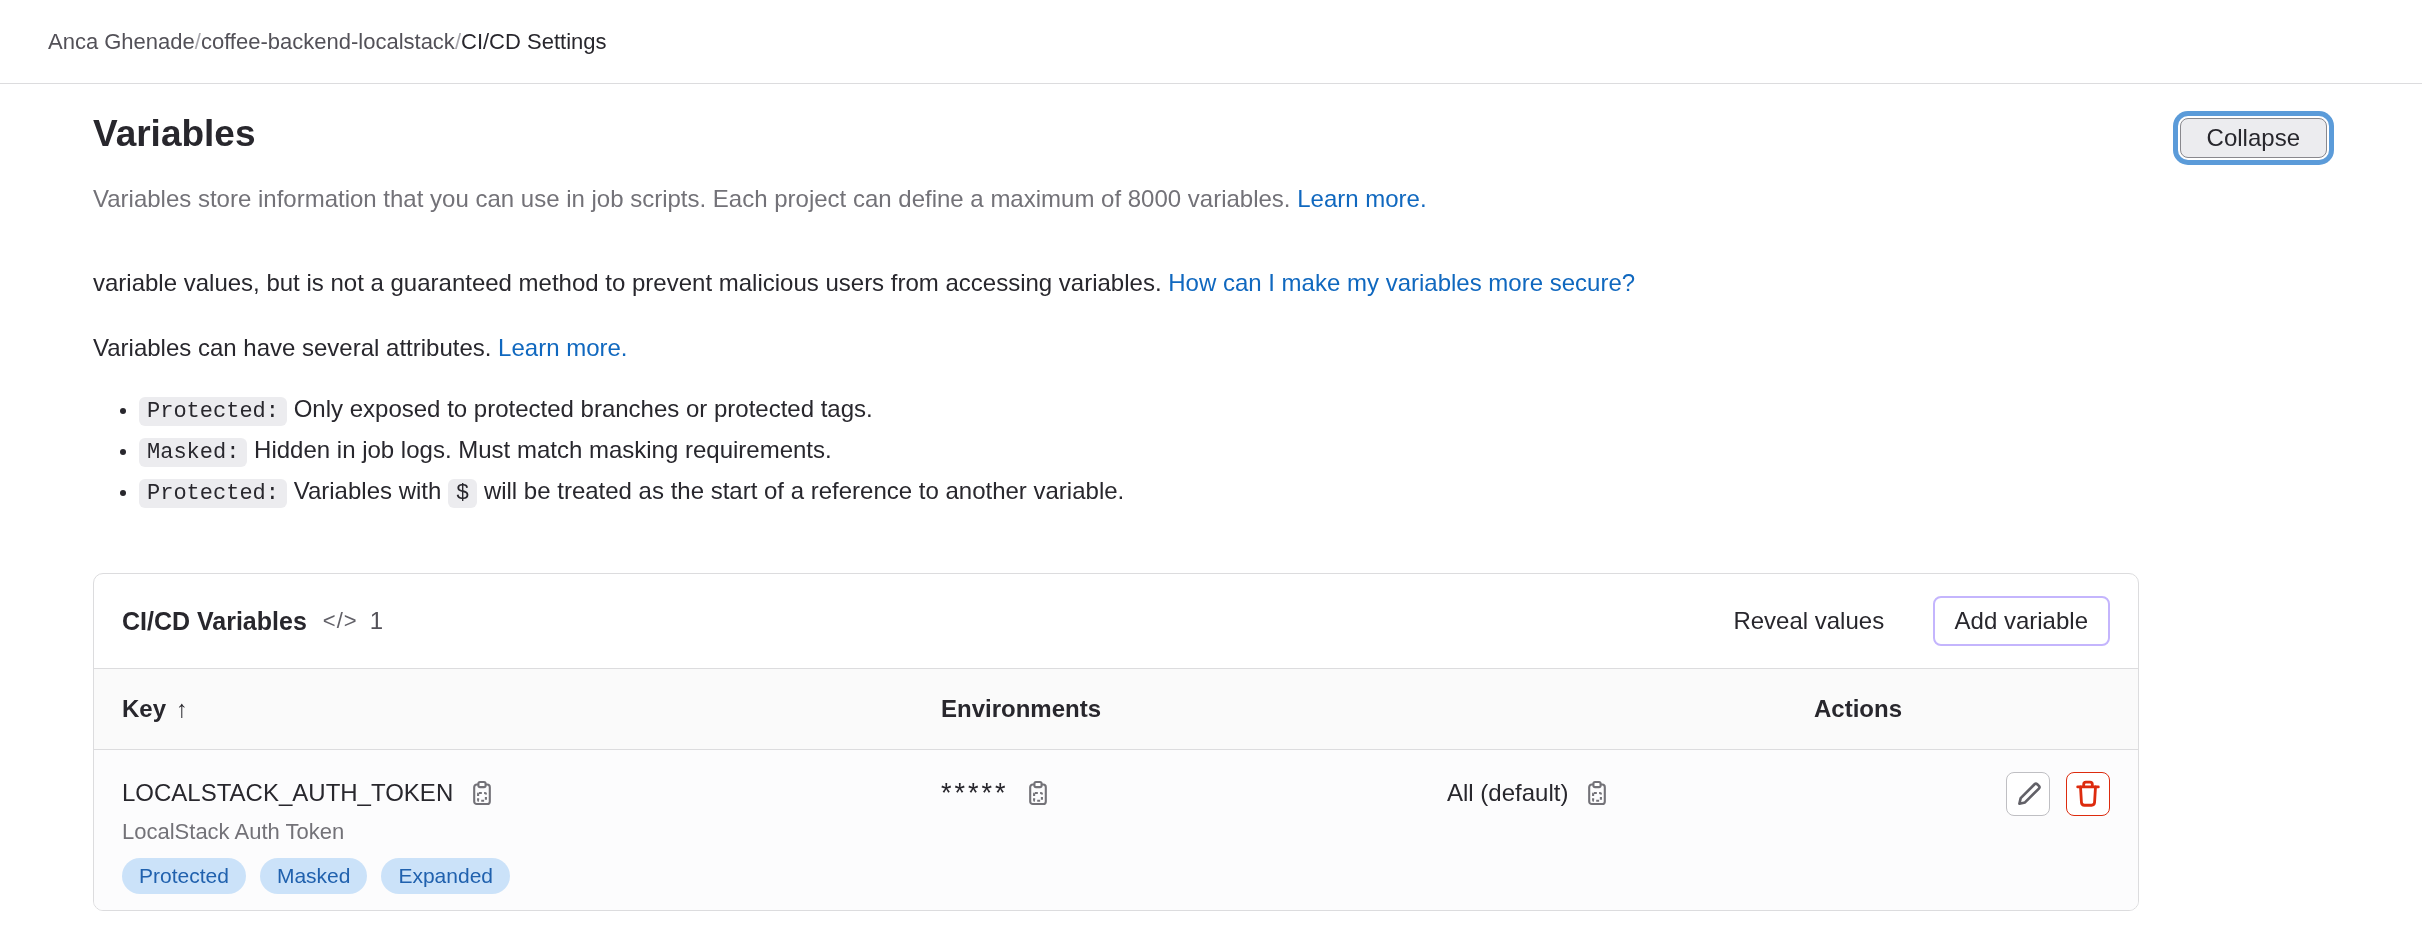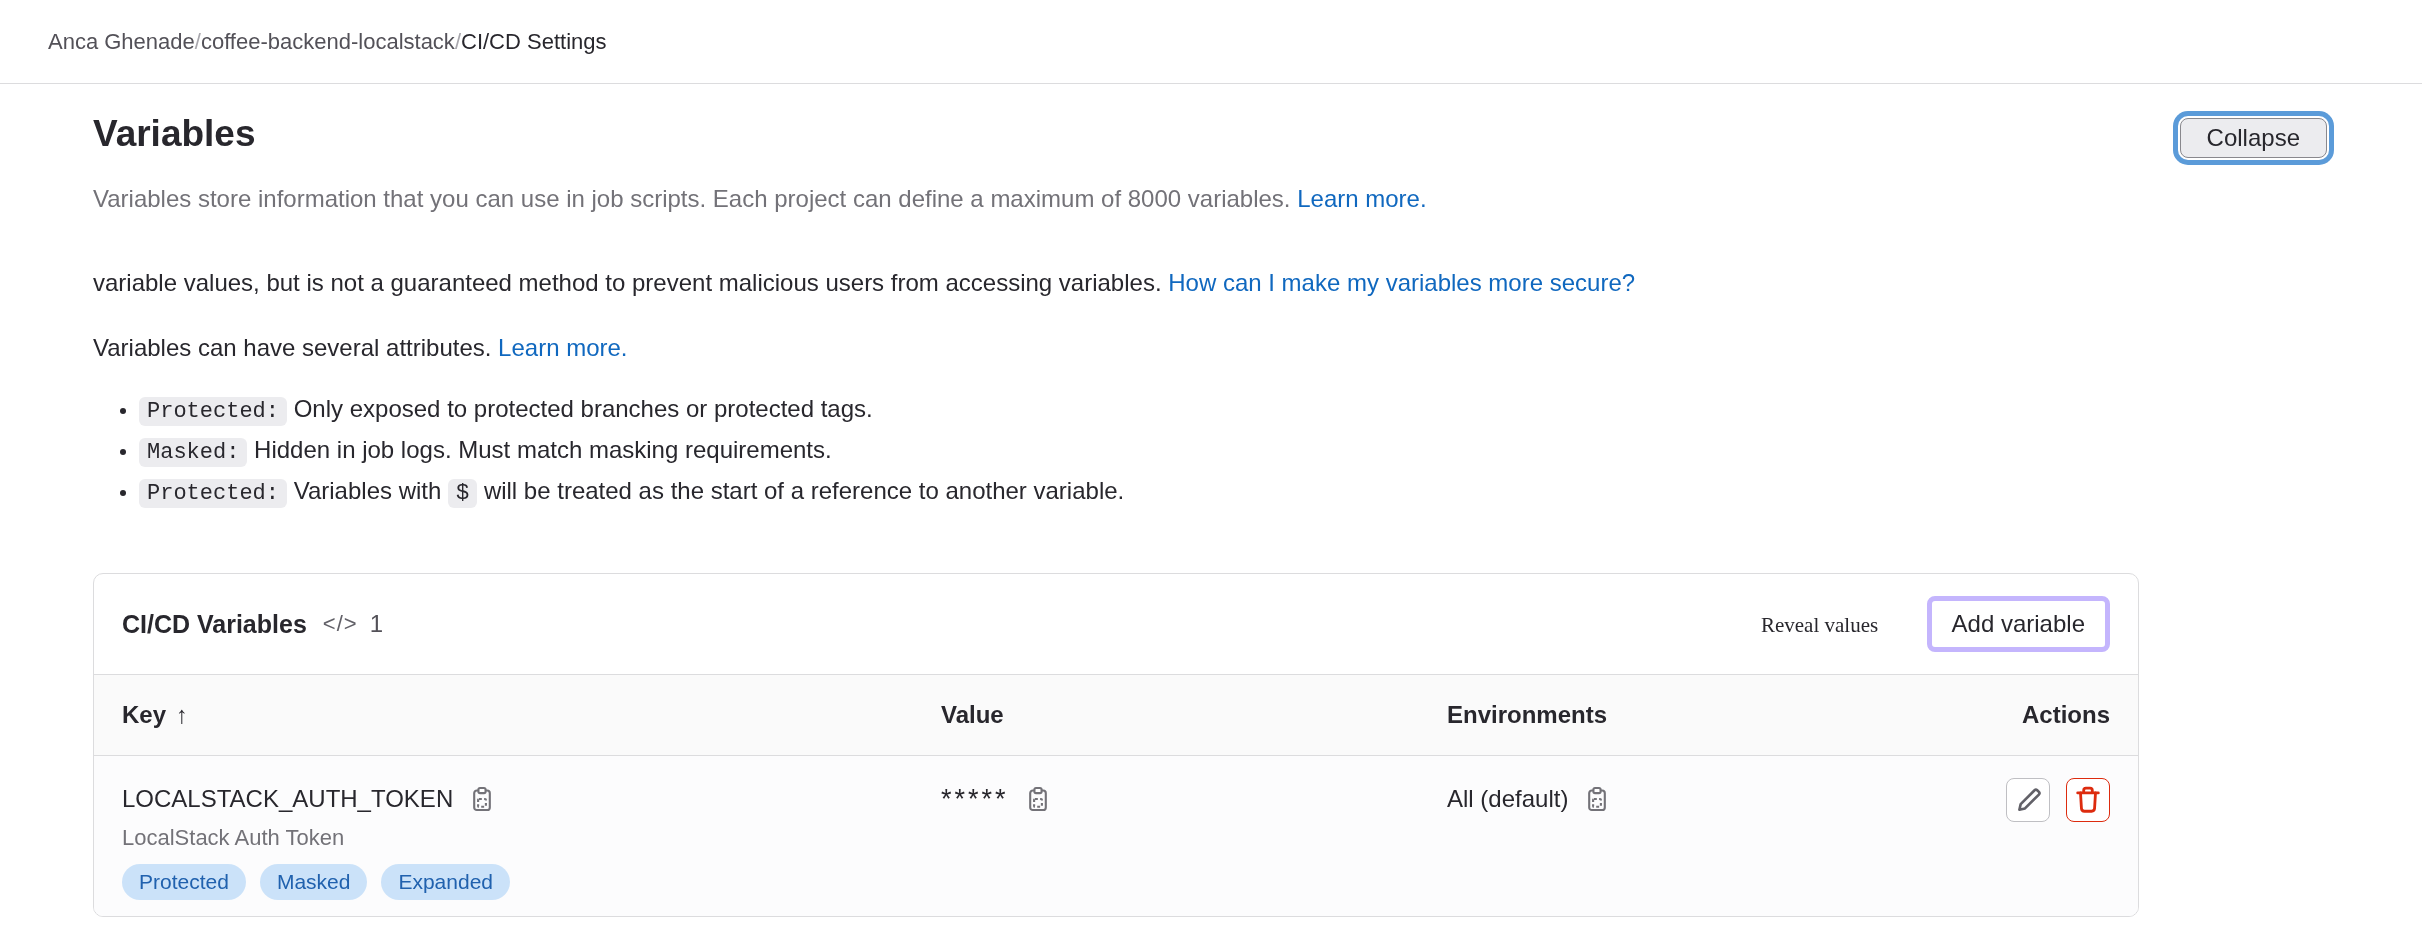--- a/index.html
+++ b/index.html
@@ -48,25 +48,25 @@
     margin-top:60px; width:2046px; background:#fff;
     border:1px solid #dcdcde; border-radius:10px; overflow:hidden;
   }
   .card-header { display:flex; align-items:center; justify-content:space-between; padding:22px 28px; }
   .card-header-left { display:flex; align-items:center; }
   .card-title { font-size:25px; font-weight:700; color:#28272d; }
   .code-glyph { margin-left:16px; color:#626168; font-size:22px; letter-spacing:1px; }
   .vars-count { margin-left:12px; color:#535158; font-size:24px; }
   .reveal-btn {
     background:none; border:none; padding:0; margin-right:44px;
-    font-family:Liberation Serif, serif; font-size:21px; color:#28272d; cursor:pointer;
+    font-family:Liberation Sans, sans-serif; font-size:24px; color:#28272d; cursor:pointer;
   }
   .add-btn {
     font-family:inherit; font-size:24px; color:#28272d; background:#fff;
-    border:5px solid #c4b5fd; border-radius:8px; padding:9px 20px; cursor:pointer;
+    border:2px solid #c4b5fd; border-radius:8px; padding:9px 20px; cursor:pointer;
   }
   .grid-cols { display:grid; grid-template-columns:819px 506px 455px 1fr; }
   .table-header {
     background:#fafafa; border-top:1px solid #dcdcde; border-bottom:1px solid #dcdcde;
     padding:26px 28px; font-size:24px; font-weight:700; color:#28272d;
   }
   .th-key { cursor:pointer; }
   .sort-arrow { margin-left:10px; font-weight:400; }
   .th-actions { text-align:right; }
   .table-row { padding:28px 28px 16px; background:#fcfcfd; align-items:start; }
@@ -153,21 +153,20 @@
       <div>
         <button class="reveal-btn">Reveal values</button>
         <button class="add-btn">Add variable</button>
       </div>
     </div>
 
     <div class="table-header grid-cols">
       <div class="th-key">
         <span>Key</span><span class="sort-arrow">↑</span>
       </div>
-      <div>Value</div>
       <div>Environments</div>
       <div class="th-actions">Actions</div>
     </div>
 
     <div class="table-row grid-cols">
 
       <div>
         <div class="key-line">
           <span>LOCALSTACK_AUTH_TOKEN</span>
           <button class="copy-btn" title="">

